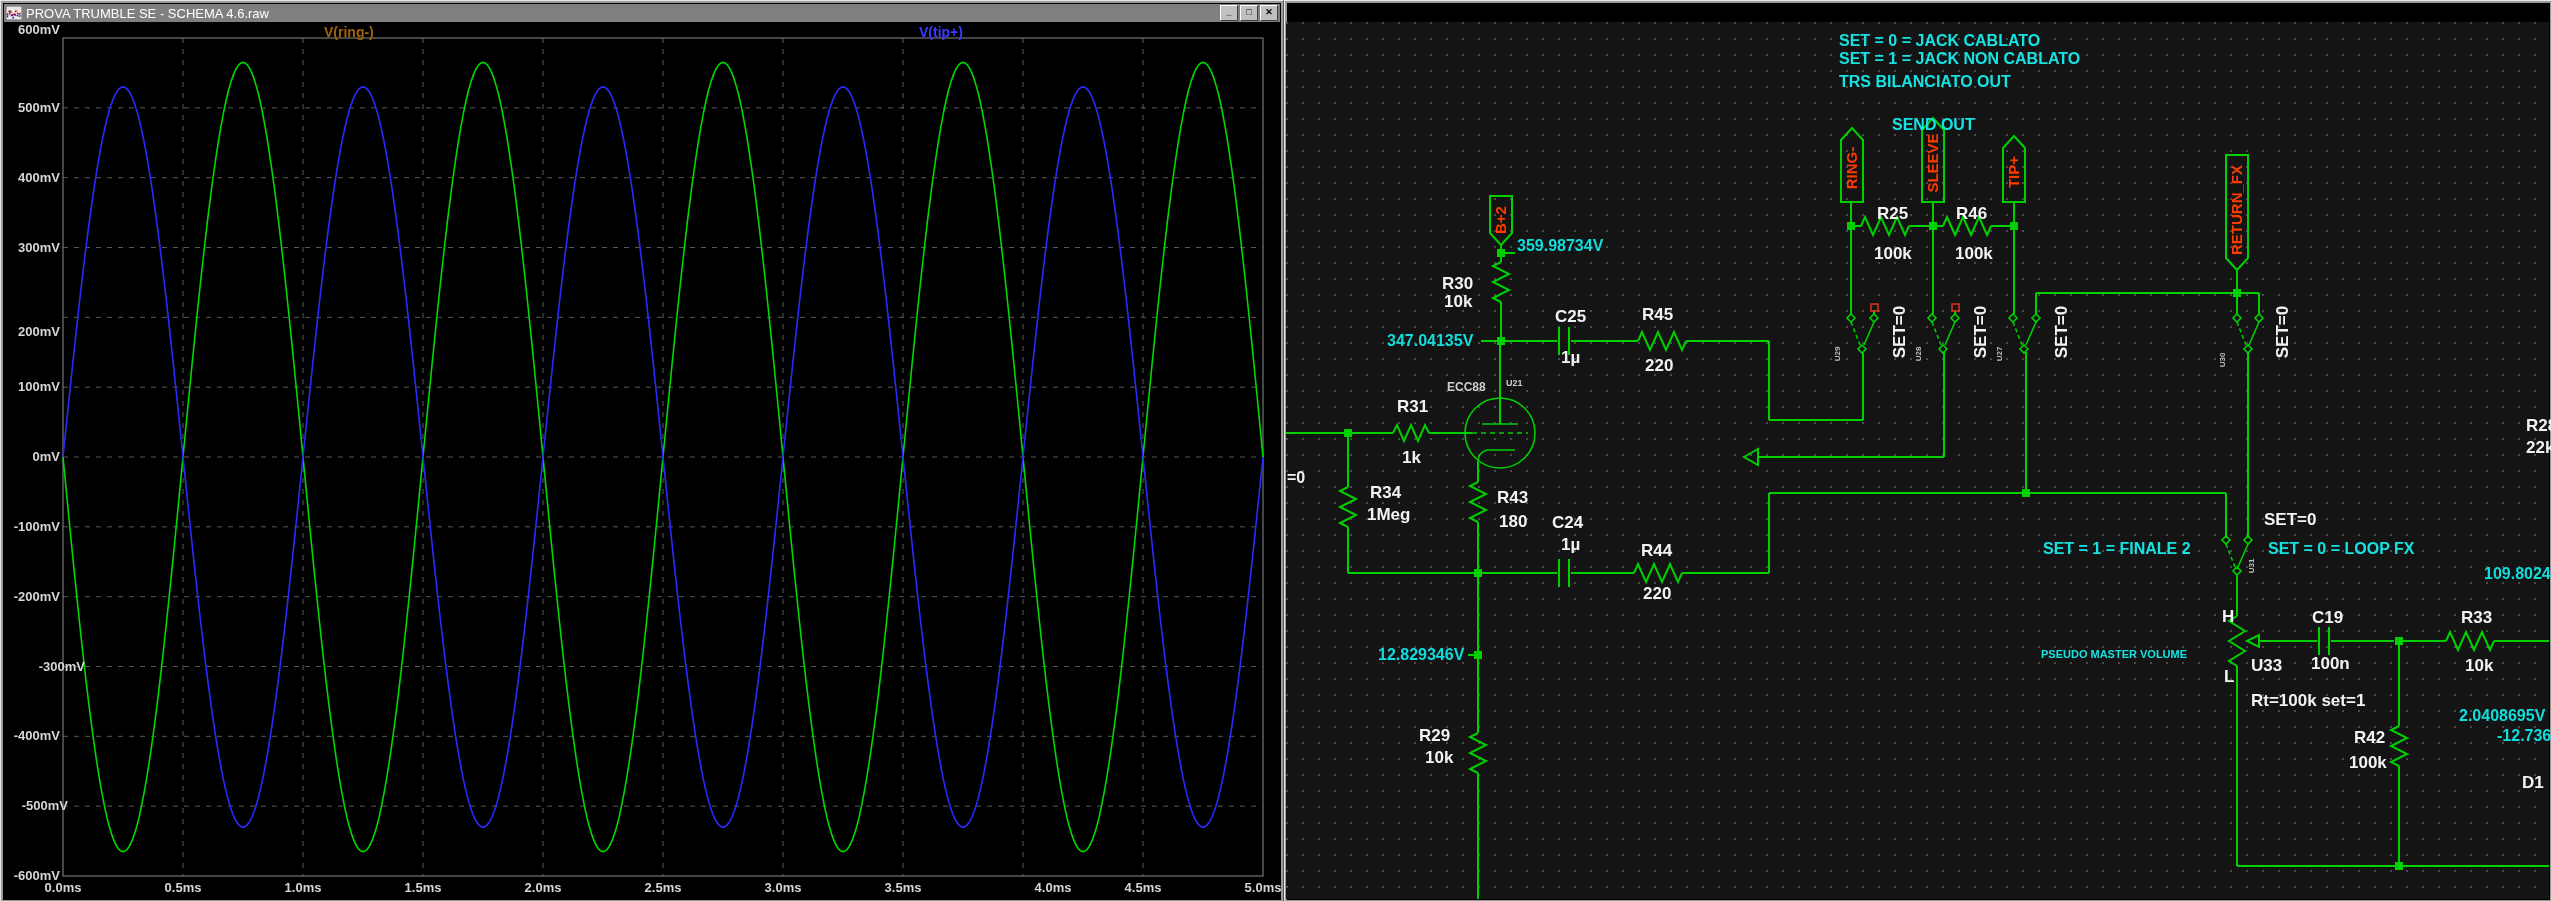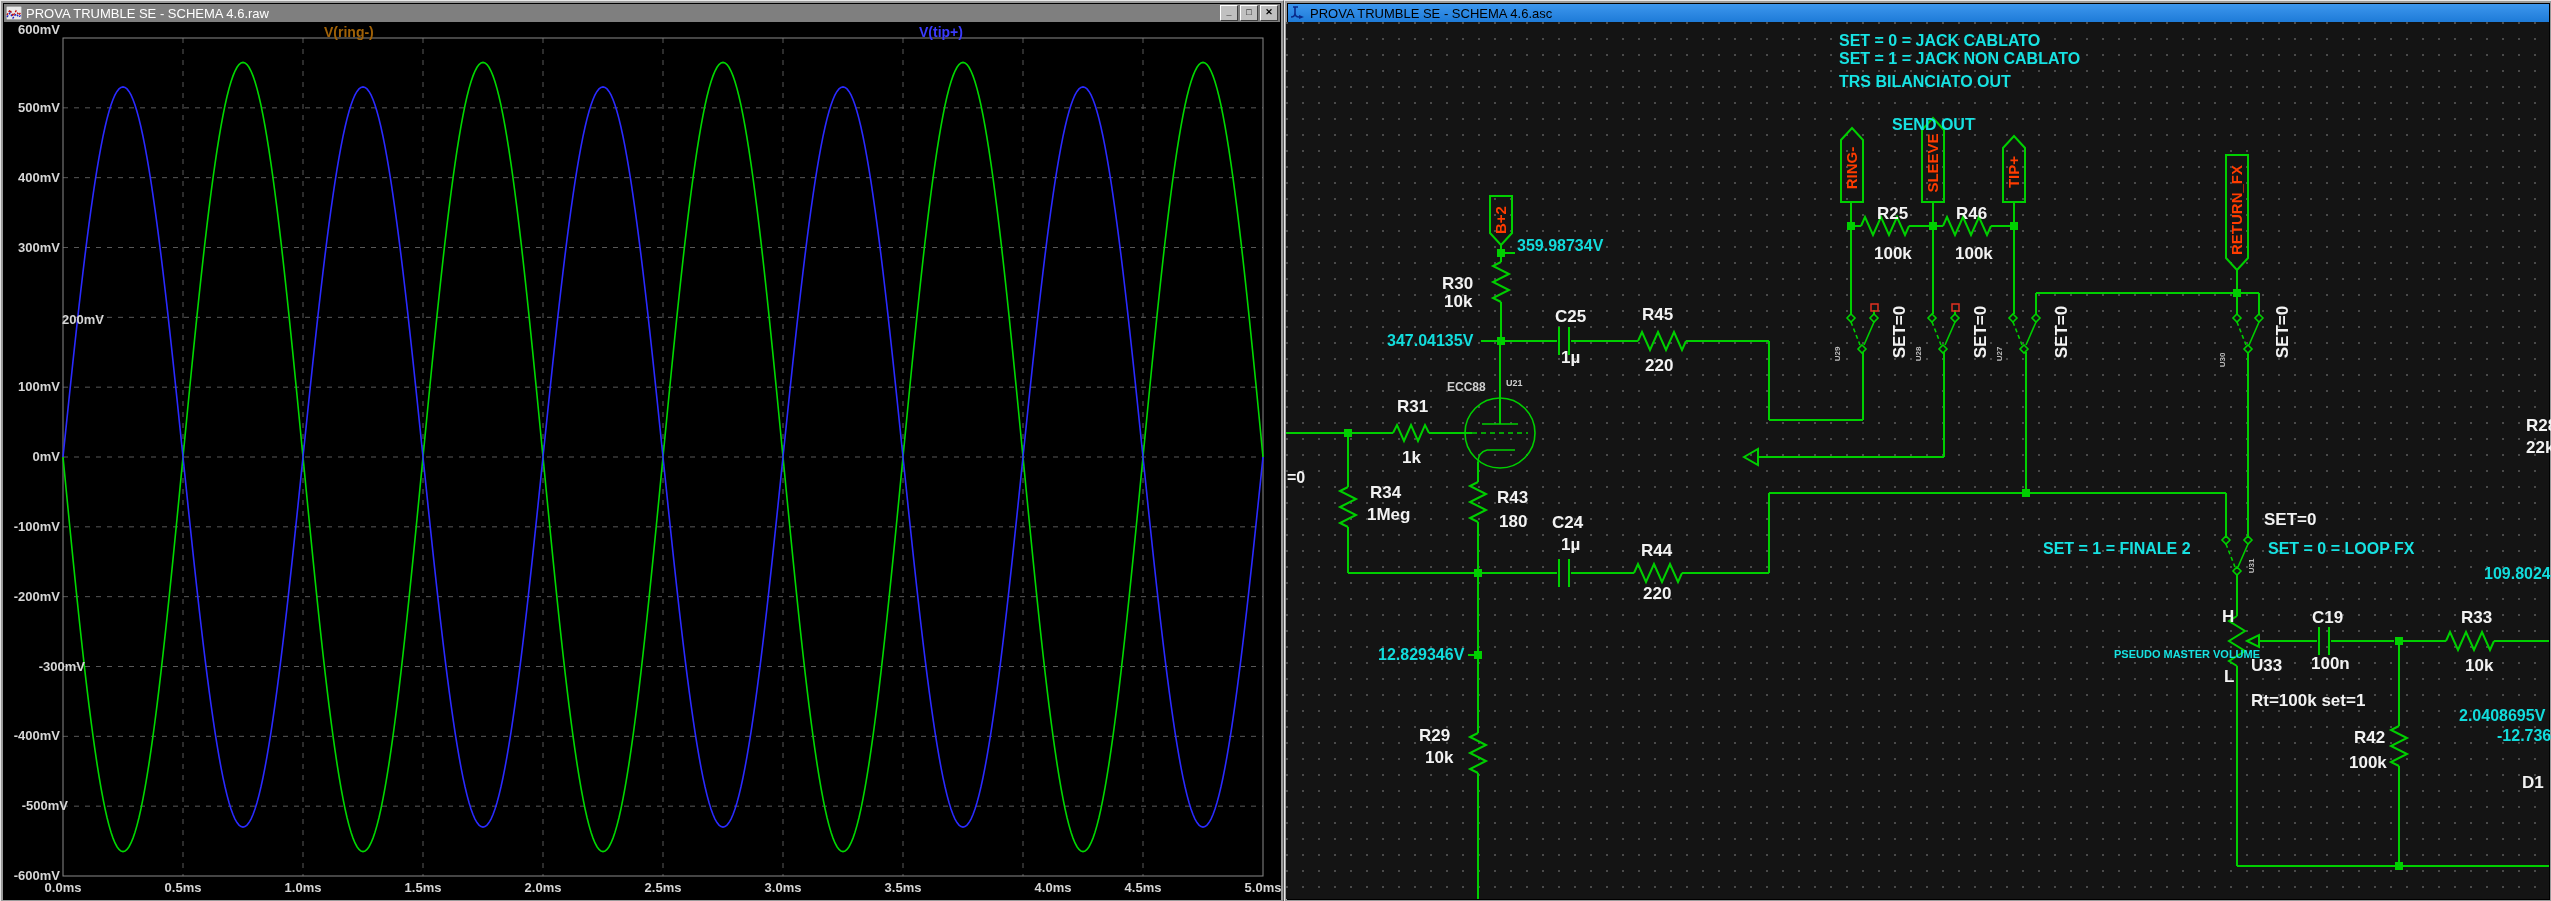--- a/index.html
+++ b/index.html
@@ -75,21 +75,21 @@
         <polyline points="62,455.99999999999994 64,476.6495876686221 66,497.24257625277994 68,517.722521802165 70,538.0332902095703 72,558.1192110705754 74,577.9252302722552 76,597.3970608926777 78,616.4813319975826 80,635.1257349264026 82,653.2791666666666 84,670.8918699238039 86,687.915569502431 88,704.3036046253053 90,720.0110568272737 92,734.9948730736622 94,749.2139837656514 96,762.6294153091933 98,775.204396938922 100,786.9044615042667 102,797.6975399415151 104,807.5540491728888 106,816.4469731917018 108,824.3519371113584 110,831.247273975222 112,837.1140841442376 114,841.9362870995292 116,845.7006655179832 118,848.3969015000137 120,850.0176048502068 122,850.5583333333334 124,850.0176048502068 126,848.3969015000137 128,845.7006655179832 130,841.9362870995292 132,837.1140841442377 134,831.247273975222 136,824.3519371113584 138,816.446973191702 140,807.554049172889 142,797.6975399415153 144,786.9044615042667 146,775.204396938922 148,762.6294153091933 150,749.2139837656516 152,734.9948730736623 154,720.011056827274 156,704.3036046253056 158,687.9155695024311 160,670.891869923804 162,653.2791666666666 164,635.1257349264031 166,616.4813319975829 168,597.3970608926779 170,577.9252302722554 172,558.1192110705754 174,538.0332902095706 176,517.7225218021651 178,497.2425762527802 180,476.6495876686224 182,456.0000000000001 184,435.35041233137815 186,414.7574237472203 188,394.2774781978346 190,373.9667097904299 192,353.8807889294248 194,334.0747697277448 196,314.6029391073222 198,295.51866800241794 200,276.8742650735977 202,258.72083333333364 204,241.10813007619612 206,224.084430497569 208,207.6963953746951 210,191.98894317272607 212,177.00512692633782 214,162.78601623434866 216,149.37058469080677 218,136.79560306107828 220,125.09553849573336 222,114.302460058485 224,104.44595082711129 226,95.55302680829828 228,87.64806288864162 230,80.75272602477799 232,74.88591585576239 234,70.06371290047088 236,66.29933448201683 238,63.603098499986345 240,61.982395149793206 242,61.44166666666666 244,61.982395149793206 246,63.60309849998629 248,66.29933448201672 250,70.06371290047082 252,74.88591585576228 254,80.75272602477799 256,87.64806288864156 258,95.55302680829823 260,104.44595082711135 262,114.302460058485 264,125.09553849573325 266,136.7956030610775 268,149.3705846908062 270,162.78601623434804 272,177.00512692633748 274,191.9889431727259 276,207.69639537469436 278,224.08443049756886 280,241.10813007619592 282,258.7208333333334 284,276.8742650735975 286,295.51866800241703 288,314.60293910732133 290,334.0747697277446 292,353.88078892942457 294,373.966709790429 296,394.2774781978344 298,414.7574237472197 300,435.3504123313776 302,455.99999999999983 304,476.64958766862213 306,497.2425762527793 308,517.7225218021646 310,538.03329020957 312,558.1192110705751 314,577.9252302722558 316,597.3970608926777 318,616.4813319975821 320,635.1257349264022 322,653.2791666666664 324,670.8918699238038 326,687.9155695024309 328,704.3036046253054 330,720.0110568272739 332,734.9948730736619 334,749.2139837656508 336,762.6294153091932 338,775.2043969389215 340,786.9044615042666 342,797.6975399415148 344,807.5540491728885 346,816.4469731917018 348,824.3519371113584 350,831.2472739752219 352,837.1140841442375 354,841.936287099529 356,845.7006655179832 358,848.3969015000137 360,850.0176048502068 362,850.5583333333334 364,850.0176048502068 366,848.3969015000137 368,845.7006655179832 370,841.9362870995292 372,837.1140841442377 374,831.2472739752222 376,824.3519371113584 378,816.4469731917019 380,807.5540491728891 382,797.6975399415153 384,786.9044615042667 386,775.2043969389222 388,762.6294153091934 390,749.2139837656521 392,734.9948730736626 394,720.0110568272742 396,704.3036046253058 398,687.9155695024313 400,670.8918699238042 402,653.2791666666667 404,635.1257349264032 406,616.481331997583 408,597.397060892678 410,577.9252302722562 412,558.1192110705762 414,538.0332902095711 416,517.7225218021649 418,497.24257625278034 420,476.6495876686225 422,456.00000000000017 424,435.3504123313786 426,414.75742374722074 428,394.2774781978354 430,373.96670979043 432,353.88078892942485 434,334.07476972774555 436,314.6029391073223 438,295.51866800241737 440,276.8742650735978 442,258.72083333333364 444,241.10813007619683 446,224.08443049756914 448,207.69639537469462 450,191.98894317272664 452,177.00512692633816 454,162.78601623434878 456,149.37058469080688 458,136.79560306107817 460,125.09553849573342 462,114.30246005848483 464,104.44595082711146 466,95.55302680829828 468,87.64806288864168 470,80.75272602477833 472,74.8859158557625 474,70.06371290047105 476,66.29933448201672 478,63.60309849998646 480,61.982395149793206 482,61.44166666666666 484,61.982395149793206 486,63.60309849998629 488,66.29933448201666 490,70.0637129004707 492,74.88591585576228 494,80.7527260247777 496,87.64806288864156 498,95.55302680829783 500,104.44595082711095 502,114.3024600584846 504,125.0955384957328 506,136.79560306107788 508,149.3705846908066 510,162.78601623434798 512,177.00512692633737 514,191.98894317272527 516,207.69639537469428 518,224.08443049756877 520,241.10813007619583 522,258.7208333333333 524,276.8742650735968 526,295.5186680024169 528,314.6029391073219 530,334.07476972774384 532,353.8807889294238 534,373.96670979042887 536,394.277478197835 538,414.7574237472196 540,435.35041233137747 542,455.9999999999998 544,476.64958766862134 546,497.2425762527792 548,517.7225218021645 550,538.0332902095693 552,558.1192110705745 554,577.9252302722543 556,597.397060892677 558,616.481331997582 560,635.1257349264022 562,653.2791666666662 564,670.8918699238038 566,687.9155695024308 568,704.3036046253053 570,720.0110568272738 572,734.9948730736623 574,749.2139837656516 576,762.6294153091935 578,775.2043969389222 580,786.9044615042661 582,797.6975399415148 584,807.5540491728879 586,816.4469731917011 588,824.3519371113583 590,831.2472739752219 592,837.1140841442376 594,841.936287099529 596,845.700665517983 598,848.3969015000135 600,850.0176048502067 602,850.5583333333334 604,850.0176048502068 606,848.3969015000137 608,845.7006655179833 610,841.9362870995293 612,837.1140841442377 614,831.247273975222 616,824.3519371113584 618,816.446973191702 620,807.5540491728888 622,797.6975399415151 624,786.9044615042665 626,775.2043969389217 628,762.6294153091939 630,749.2139837656521 632,734.9948730736627 634,720.0110568272753 636,704.3036046253069 638,687.9155695024324 640,670.8918699238054 642,653.279166666668 644,635.1257349264039 646,616.4813319975838 648,597.3970608926775 650,577.9252302722549 652,558.1192110705763 654,538.0332902095712 656,517.7225218021657 658,497.24257625278045 660,476.6495876686226 662,456.0000000000003 664,435.350412331378 666,414.7574237472202 668,394.27747819783485 670,373.96670979043074 672,353.88078892942565 674,334.07476972774566 676,314.60293910732304 678,295.5186680024181 680,276.87426507359794 682,258.7208333333338 684,241.10813007619626 686,224.08443049757028 688,207.6963953746947 690,191.98894317272618 692,177.00512692633777 694,162.78601623434838 696,149.37058469080733 698,136.79560306107862 700,125.09553849573388 702,114.30246005848522 704,104.44595082711146 706,95.55302680829834 708,87.64806288864168 710,80.7527260247781 712,74.88591585576239 714,70.06371290047088 716,66.29933448201695 718,63.603098499986515 720,61.98239514979332 722,61.44166666666666 724,61.982395149793206 726,63.60309849998629 728,66.29933448201666 730,70.0637129004707 732,74.88591585576228 734,80.75272602477793 736,87.648062888641 738,95.55302680829806 740,104.44595082711123 742,114.30246005848494 744,125.09553849573354 746,136.79560306107737 748,149.37058469080608 750,162.78601623434793 752,177.0051269263373 754,191.98894317272573 756,207.6963953746931 758,224.08443049756755 760,241.10813007619456 762,258.72083333333205 764,276.87426507359606 766,295.51866800241623 768,314.60293910732247 770,334.07476972774504 772,353.880788929425 774,373.9667097904288 776,394.2774781978342 778,414.75742374721955 780,435.35041233137736 782,455.99999999999966 784,476.64958766862196 786,497.2425762527784 788,517.7225218021637 790,538.0332902095691 792,558.1192110705744 794,577.9252302722543 796,597.3970608926769 798,616.4813319975818 800,635.1257349264021 802,653.2791666666661 804,670.8918699238037 806,687.9155695024297 808,704.3036046253053 810,720.0110568272737 812,734.9948730736622 814,749.2139837656516 816,762.6294153091926 818,775.2043969389214 820,786.904461504266 822,797.6975399415148 824,807.5540491728884 826,816.4469731917011 828,824.3519371113583 830,831.2472739752219 832,837.1140841442375 834,841.9362870995292 836,845.700665517983 838,848.3969015000134 840,850.0176048502067 842,850.5583333333334 844,850.0176048502068 846,848.3969015000137 848,845.7006655179836 850,841.9362870995293 852,837.1140841442377 854,831.247273975222 856,824.351937111359 858,816.446973191702 860,807.5540491728888 862,797.6975399415151 864,786.9044615042673 866,775.2043969389226 868,762.629415309194 870,749.2139837656521 872,734.9948730736628 874,720.0110568272743 876,704.3036046253069 878,687.9155695024325 880,670.8918699238054 882,653.2791666666681 884,635.125734926404 886,616.4813319975838 888,597.3970608926788 890,577.925230272255 892,558.119211070575 894,538.0332902095713 896,517.7225218021658 898,497.2425762527805 900,476.6495876686227 902,456.0000000000004 904,435.3504123313781 906,414.75742374722165 908,394.27747819783633 910,373.96670979043085 912,353.88078892942576 914,334.0747697277457 916,314.60293910732315 918,295.51866800241817 920,276.87426507359794 922,258.72083333333387 924,241.10813007619637 926,224.0844304975704 928,207.6963953746958 930,191.98894317272624 932,177.00512692633777 934,162.78601623434935 936,149.37058469080745 938,136.79560306107868 940,125.09553849573393 942,114.30246005848522 944,104.44595082711157 946,95.55302680829902 948,87.64806288864168 950,80.7527260247781 952,74.88591585576245 954,70.06371290047088 956,66.29933448201706 958,63.603098499986515 960,61.98239514979332 962,61.44166666666666 964,61.98239514979315 966,63.60309849998612 968,66.29933448201643 970,70.0637129004707 972,74.88591585576222 974,80.75272602477793 976,87.648062888641 978,95.55302680829806 980,104.44595082711123 982,114.30246005848483 984,125.09553849573274 986,136.79560306107737 988,149.37058469080603 990,162.7860162343478 992,177.00512692633725 994,191.98894317272567 996,207.69639537469303 998,224.08443049756747 1000,241.10813007619447 1002,258.72083333333194 1004,276.874265073596 1006,295.5186680024161 1008,314.6029391073224 1010,334.0747697277449 1012,353.88078892942497 1014,373.9667097904287 1016,394.2774781978341 1018,414.75742374721943 1020,435.35041233137724 1022,455.99999999999955 1024,476.64958766862185 1026,497.24257625277835 1028,517.7225218021637 1030,538.033290209569 1032,558.1192110705756 1034,577.9252302722542 1036,597.3970608926782 1038,616.4813319975806 1040,635.1257349264033 1042,653.2791666666649 1044,670.8918699238036 1046,687.9155695024295 1048,704.3036046253052 1050,720.0110568272717 1052,734.9948730736621 1054,749.2139837656507 1056,762.6294153091926 1058,775.2043969389213 1060,786.904461504266 1062,797.6975399415147 1064,807.5540491728884 1066,816.446973191701 1068,824.3519371113578 1070,831.2472739752222 1072,837.1140841442372 1074,841.9362870995292 1076,845.700665517983 1078,848.3969015000137 1080,850.0176048502067 1082,850.5583333333334 1084,850.0176048502069 1086,848.3969015000139 1088,845.7006655179833 1090,841.9362870995293 1092,837.1140841442377 1094,831.2472739752221 1096,824.351937111359 1098,816.4469731917025 1100,807.5540491728894 1102,797.6975399415157 1104,786.9044615042674 1106,775.2043969389235 1108,762.6294153091949 1110,749.2139837656532 1112,734.9948730736628 1114,720.0110568272744 1116,704.303604625306 1118,687.9155695024315 1120,670.8918699238044 1122,653.2791666666669 1124,635.125734926404 1126,616.4813319975839 1128,597.397060892679 1130,577.9252302722564 1132,558.1192110705765 1134,538.0332902095713 1136,517.7225218021673 1138,497.24257625278204 1140,476.6495876686242 1142,456.0000000000019 1144,435.3504123313782 1146,414.7574237472217 1148,394.277478197835 1150,373.96670979043233 1152,353.8807889294245 1154,334.07476972774583 1156,314.6029391073232 1158,295.5186680024183 1160,276.87426507359805 1162,258.720833333334 1164,241.10813007619646 1166,224.08443049757048 1168,207.69639537469592 1170,191.98894317272737 1172,177.00512692633885 1174,162.7860162343494 1176,149.3705846908092 1178,136.79560306107868 1180,125.09553849573552 1182,114.3024600584854 1184,104.44595082711288 1186,95.55302680829845 1188,87.64806288864281 1190,80.75272602477816 1192,74.88591585576245 1194,70.06371290047088 1196,66.29933448201723 1198,63.603098499986345 1200,61.982395149793376 1202,61.44166666666666 1204,61.982395149793206 1206,63.60309849998612 1208,66.29933448201683 1210,70.06371290047042 1212,74.88591585576182 1214,80.75272602477747 1216,87.64806288864088 1218,95.5530268082963 1220,104.4459508271105 1222,114.30246005848272 1224,125.09553849573268 1226,136.79560306107567 1228,149.37058469080597 1230,162.78601623434588 1232,177.00512692633714 1234,191.98894317272772 1236,207.69639537469402 1238,224.0844304975708 1240,241.10813007619558 1242,258.7208333333331 1244,276.87426507359714 1246,295.51866800241737 1248,314.6029391073197 1250,334.07476972774487 1252,353.8807889294222 1254,373.9667097904272 1256,394.27747819783264 1258,414.75742374721796 1260,435.350412331373 1262,455.99999999999807" fill="none" stroke="#00d800" stroke-width="1.6"></polyline>
         <polyline points="62,456 64,436.6295903285491 66,417.312273603587 68,398.10099724752655 70,379.0484180335003 72,360.20675775680536 74,341.6276600985924 76,323.3620490741253 78,305.4599894535951 80,287.97054953806474 82,270.9416666666667 84,254.42001582368826 86,238.45088170568417 88,223.078034599271 90,208.34361040981392 92,194.287995169839 94,180.94971434372508 96,168.36532723208416 98,156.56932676525906 100,145.5940449605995 102,135.46956430264953 104,126.2236352891486 106,117.88160036884602 108,110.46632447961065 110,103.99813237722543 112,98.49475292664431 114,93.97127050840629 116,90.44008367339632 118,87.91087115927922 120,86.39056536175298 122,85.88333333333333 124,86.39056536175298 126,87.91087115927922 128,90.4400836733962 130,93.97127050840629 132,98.49475292664431 134,103.99813237722537 136,110.46632447961065 138,117.88160036884597 140,126.22363528914849 142,135.46956430264947 144,145.59404496059938 146,156.569326765259 148,168.3653272320841 150,180.94971434372502 152,194.28799516983895 154,208.34361040981386 156,223.078034599271 158,238.4508817056841 160,254.42001582368815 162,270.9416666666667 164,287.9705495380646 166,305.45998945359497 168,323.36204907412514 170,341.6276600985922 172,360.20675775680525 174,379.0484180335002 176,398.1009972475265 178,417.3122736035869 180,436.62959032854894 182,455.99999999999994 184,475.3704096714506 186,494.68772639641287 188,513.8990027524736 190,532.9515819664996 192,551.7932422431945 194,570.3723399014076 196,588.6379509258746 198,606.5400105464046 200,624.0294504619351 202,641.0583333333332 204,657.5799841763117 206,673.5491182943157 208,688.9219654007286 210,703.6563895901861 212,717.712004830161 214,731.0502856562747 216,743.6346727679157 218,755.4306732347408 220,766.4059550394006 222,776.5304356973504 224,785.7763647108513 226,794.1183996311538 228,801.5336755203894 230,808.0018676227746 232,813.5052470733557 234,818.0287294915937 236,821.5599163266037 238,824.0891288407208 240,825.609434638247 242,826.1166666666667 244,825.6094346382472 246,824.0891288407208 248,821.5599163266038 250,818.0287294915937 252,813.5052470733558 254,808.0018676227746 256,801.5336755203895 258,794.118399631154 260,785.7763647108515 262,776.5304356973504 264,766.4059550394006 266,755.4306732347412 268,743.6346727679161 270,731.050285656275 272,717.712004830161 274,703.6563895901863 276,688.9219654007292 278,673.5491182943163 280,657.579984176312 282,641.0583333333335 284,624.0294504619353 286,606.5400105464053 288,588.6379509258752 290,570.3723399014077 292,551.7932422431946 294,532.9515819664999 296,513.8990027524738 298,494.6877263964133 300,475.3704096714511 302,456.0000000000001 304,436.6295903285494 306,417.3122736035875 308,398.10099724752695 310,379.04841803350064 312,360.20675775680553 314,341.6276600985922 316,323.36204907412525 318,305.45998945359526 320,287.9705495380648 322,270.94166666666695 324,254.42001582368866 326,238.45088170568422 328,223.07803459927123 330,208.3436104098141 332,194.2879951698393 334,180.94971434372553 336,168.36532723208427 338,156.56932676525923 340,145.59404496059943 342,135.4695643026496 344,126.2236352891486 346,117.88160036884614 348,110.46632447961088 350,103.99813237722555 352,98.49475292664448 354,93.97127050840646 356,90.4400836733962 358,87.91087115927922 360,86.39056536175298 362,85.88333333333333 364,86.39056536175286 366,87.91087115927917 368,90.4400836733962 370,93.97127050840623 372,98.49475292664425 374,103.99813237722515 376,110.46632447961065 378,117.88160036884608 380,126.22363528914838 382,135.4695643026493 384,145.59404496059932 386,156.56932676525895 388,168.3653272320841 390,180.94971434372474 392,194.28799516983867 394,208.34361040981366 396,223.0780345992708 398,238.45088170568408 400,254.42001582368823 402,270.9416666666667 404,287.97054953806435 406,305.45998945359474 408,323.362049074125 410,341.6276600985916 412,360.2067577568047 414,379.04841803349973 416,398.1009972475267 418,417.3122736035866 420,436.62959032854883 422,455.9999999999999 424,475.3704096714502 426,494.6877263964125 428,513.899002752473 430,532.9515819664994 432,551.7932422431944 434,570.3723399014069 436,588.6379509258747 438,606.540010546405 440,624.0294504619349 442,641.058333333333 444,657.579984176311 446,673.5491182943157 448,688.921965400729 450,703.6563895901857 452,717.7120048301606 454,731.0502856562747 456,743.6346727679157 458,755.4306732347409 460,766.4059550394005 462,776.5304356973505 464,785.7763647108512 466,794.1183996311538 468,801.5336755203892 470,808.0018676227744 472,813.5052470733556 474,818.0287294915936 476,821.5599163266038 478,824.0891288407206 480,825.609434638247 482,826.1166666666667 484,825.6094346382472 486,824.0891288407208 488,821.5599163266038 490,818.0287294915938 492,813.5052470733558 494,808.0018676227749 496,801.5336755203894 498,794.1183996311543 500,785.7763647108516 502,776.5304356973506 504,766.4059550394011 506,755.4306732347411 508,743.6346727679158 510,731.0502856562753 512,717.7120048301613 514,703.6563895901868 516,688.9219654007293 518,673.549118294316 520,657.5799841763119 522,641.0583333333333 524,624.0294504619358 526,606.5400105464053 528,588.637950925875 530,570.3723399014084 532,551.7932422431953 534,532.9515819665003 536,513.8990027524733 538,494.6877263964134 540,475.37040967145117 542,456.00000000000017 544,436.62959032854985 546,417.3122736035876 548,398.10099724752706 550,379.0484180335013 552,360.20675775680627 554,341.6276600985932 556,323.36204907412656 558,305.45998945359565 560,287.9705495380652 562,270.941666666667 564,254.42001582368906 566,238.45088170568377 568,223.07803459927104 570,208.3436104098139 572,194.2879951698389 574,180.94971434372536 576,168.36532723208433 578,156.56932676525912 580,145.5940449605999 582,135.46956430264981 584,126.22363528914912 586,117.88160036884642 588,110.46632447961082 590,103.99813237722543 592,98.49475292664437 594,93.97127050840646 596,90.44008367339632 598,87.91087115927934 600,86.39056536175303 602,85.88333333333333 604,86.39056536175286 606,87.91087115927905 608,90.44008367339615 610,93.97127050840623 612,98.49475292664425 614,103.99813237722515 616,110.46632447961042 618,117.88160036884602 620,126.2236352891486 622,135.4695643026493 624,145.59404496059926 626,156.5693267652589 628,168.36532723208364 630,180.94971434372462 632,194.28799516983855 634,208.3436104098131 636,223.07803459927024 638,238.45088170568343 640,254.42001582368704 642,270.94166666666547 644,287.97054953806366 646,305.4599894535935 648,323.3620490741256 650,341.6276600985928 652,360.20675775680525 654,379.0484180335003 656,398.10099724752666 658,417.31227360358656 660,436.6295903285488 662,455.9999999999998 664,475.37040967145015 666,494.68772639641236 668,513.8990027524729 670,532.9515819664986 672,551.7932422431937 674,570.3723399014068 676,588.6379509258741 678,606.5400105464043 680,624.0294504619347 682,641.0583333333329 684,657.5799841763115 686,673.5491182943146 688,688.9219654007289 690,703.6563895901861 692,717.712004830161 694,731.050285656275 696,743.6346727679152 698,755.4306732347404 700,766.4059550394 702,776.5304356973502 704,785.7763647108511 706,794.1183996311538 708,801.5336755203891 710,808.0018676227746 712,813.5052470733556 714,818.0287294915937 716,821.5599163266036 718,824.0891288407206 720,825.609434638247 722,826.1166666666667 724,825.6094346382472 726,824.0891288407208 728,821.5599163266038 730,818.0287294915938 732,813.5052470733558 734,808.0018676227746 736,801.5336755203898 738,794.118399631154 740,785.7763647108513 742,776.5304356973504 744,766.4059550394004 746,755.4306732347416 748,743.6346727679164 750,731.0502856562754 752,717.7120048301615 754,703.6563895901864 756,688.9219654007303 758,673.5491182943172 760,657.579984176313 762,641.0583333333345 764,624.0294504619364 766,606.5400105464059 768,588.6379509258745 770,570.3723399014073 772,551.7932422431942 774,532.9515819665004 776,513.8990027524741 778,494.6877263964135 780,475.3704096714513 782,456.0000000000003 784,436.6295903285493 786,417.3122736035883 788,398.1009972475278 790,379.04841803350143 792,360.2067577568064 794,341.62766009859325 796,323.36204907412605 798,305.45998945359577 800,287.97054953806526 802,270.94166666666706 804,254.42001582368854 806,238.45088170568542 808,223.07803459927112 810,208.34361040981392 812,194.28799516983895 814,180.94971434372502 816,168.36532723208478 818,156.56932676525963 820,145.59404496059994 822,135.46956430264981 824,126.22363528914883 826,117.88160036884676 828,110.46632447961082 830,103.99813237722549 832,98.49475292664437 834,93.97127050840629 836,90.44008367339643 838,87.9108711592794 840,86.39056536175303 842,85.88333333333333 844,86.39056536175286 846,87.91087115927917 848,90.44008367339597 850,93.97127050840623 852,98.49475292664425 854,103.99813237722532 856,110.46632447961014 858,117.88160036884602 860,126.2236352891486 862,135.4695643026496 864,145.59404496059886 866,156.56932676525844 868,168.3653272320836 870,180.94971434372462 872,194.28799516983855 874,208.34361040981352 876,223.07803459926964 878,238.45088170568283 880,254.42001582368695 882,270.94166666666547 884,287.97054953806355 886,305.45998945359395 888,323.36204907412423 890,341.6276600985927 892,360.2067577568058 894,379.04841803349956 896,398.1009972475259 898,417.31227360358645 900,436.62959032854866 902,455.99999999999966 904,475.3704096714507 906,494.6877263964116 908,513.8990027524721 910,532.9515819664986 912,551.7932422431936 914,570.3723399014067 916,588.637950925874 918,606.5400105464042 920,624.0294504619346 922,641.0583333333328 924,657.5799841763114 926,673.5491182943146 928,688.9219654007279 930,703.656389590186 932,717.712004830161 934,731.0502856562741 936,743.6346727679152 938,755.4306732347404 940,766.4059550394 942,776.5304356973502 944,785.7763647108511 946,794.1183996311532 948,801.5336755203891 950,808.0018676227745 952,813.5052470733556 954,818.0287294915937 956,821.5599163266036 958,824.0891288407206 960,825.609434638247 962,826.1166666666667 964,825.6094346382472 966,824.0891288407211 968,821.559916326604 970,818.0287294915938 972,813.5052470733558 974,808.0018676227746 976,801.5336755203899 978,794.118399631154 980,785.7763647108515 982,776.5304356973504 984,766.4059550394011 986,755.4306732347416 988,743.6346727679165 990,731.0502856562755 992,717.7120048301615 994,703.6563895901866 996,688.9219654007304 998,673.5491182943172 1000,657.5799841763131 1002,641.0583333333346 1004,624.0294504619364 1006,606.540010546406 1008,588.6379509258745 1010,570.3723399014074 1012,551.7932422431943 1014,532.9515819665005 1016,513.8990027524741 1018,494.6877263964136 1020,475.37040967145134 1022,456.00000000000034 1024,436.62959032854934 1026,417.31227360358844 1028,398.10099724752786 1030,379.04841803350155 1032,360.2067577568052 1034,341.62766009859337 1036,323.3620490741249 1038,305.459989453597 1040,287.9705495380642 1042,270.9416666666683 1044,254.4200158236886 1046,238.4508817056855 1048,223.07803459927115 1050,208.343610409816 1052,194.287995169839 1054,180.94971434372593 1056,168.36532723208484 1058,156.56932676525963 1060,145.59404496059994 1062,135.46956430264987 1064,126.22363528914889 1066,117.88160036884682 1068,110.46632447961133 1070,103.99813237722515 1072,98.49475292664476 1074,93.97127050840629 1076,90.44008367339643 1078,87.91087115927922 1080,86.39056536175315 1082,85.88333333333333 1084,86.39056536175286 1086,87.91087115927905 1088,90.44008367339615 1090,93.97127050840612 1092,98.4947529266442 1094,103.99813237722532 1096,110.46632447961008 1098,117.8816003688454 1100,126.22363528914798 1102,135.46956430264885 1104,145.59404496059886 1106,156.56932676525764 1108,168.36532723208268 1110,180.94971434372366 1112,194.28799516983844 1114,208.34361040981346 1116,223.0780345992706 1118,238.4508817056838 1120,254.42001582368798 1122,270.9416666666665 1124,287.9705495380635 1126,305.45998945359395 1128,323.36204907412423 1130,341.6276600985914 1132,360.20675775680445 1134,379.0484180334995 1136,398.1009972475245 1138,417.312273603585 1140,436.6295903285473 1142,455.9999999999983 1144,475.3704096714506 1146,494.6877263964115 1148,513.8990027524734 1150,532.9515819664971 1152,551.7932422431948 1154,570.3723399014066 1156,588.6379509258738 1158,606.5400105464041 1160,624.0294504619346 1162,641.0583333333328 1164,657.5799841763113 1166,673.5491182943144 1168,688.9219654007278 1170,703.656389590185 1172,717.71200483016 1174,731.0502856562749 1176,743.6346727679143 1178,755.4306732347411 1180,766.4059550393993 1182,776.5304356973501 1184,785.7763647108504 1186,794.1183996311538 1188,801.5336755203882 1190,808.0018676227744 1192,813.5052470733556 1194,818.0287294915934 1196,821.5599163266036 1198,824.0891288407206 1200,825.609434638247 1202,826.1166666666667 1204,825.609434638247 1206,824.0891288407211 1208,821.5599163266036 1210,818.028729491594 1212,813.5052470733558 1214,808.0018676227751 1216,801.5336755203895 1218,794.1183996311552 1220,785.7763647108516 1222,776.5304356973518 1224,766.4059550394012 1226,755.4306732347424 1228,743.6346727679165 1230,731.0502856562773 1232,717.7120048301616 1234,703.6563895901857 1236,688.9219654007304 1238,673.5491182943151 1240,657.5799841763131 1242,641.0583333333335 1244,624.0294504619366 1246,606.5400105464049 1248,588.637950925877 1250,570.3723399014075 1252,551.7932422431969 1254,532.9515819665006 1256,513.8990027524756 1258,494.68772639641367 1260,475.37040967145407 1262,456.00000000000045" fill="none" stroke="#2a2aff" stroke-width="1.6"></polyline>
       </svg>
     <span class="legend" style="left:320px;color:#a16207;">V(ring-)</span>
     <span class="legend" style="left:915px;color:#3a3aff;">V(tip+)</span>
     <div id="yticks">
         <div class="ytick" style="top: 0;">600mV</div>
         <div class="ytick" style="top: 77.8333px;">500mV</div>
         <div class="ytick" style="top: 147.667px;">400mV</div>
         <div class="ytick" style="top: 217.5px;">300mV</div>
-        <div class="ytick" style="top: 290px; padding-left: 44px;">200mV</div>
+        <div class="ytick" style="top: 302px;">200mV</div>
         <div class="ytick" style="top: 357.167px;">100mV</div>
         <div class="ytick" style="top: 427px;">0mV</div>
         <div class="ytick" style="top: 496.833px;">-100mV</div>
         <div class="ytick" style="top: 566.667px;">-200mV</div>
         <div class="ytick" style="top: 636.5px; padding-left: 25px;">-300mV</div>
         <div class="ytick" style="top: 706.333px;">-400mV</div>
         <div class="ytick" style="top: 776.167px; padding-left: 8px;">-500mV</div>
         <div class="ytick" style="top: 846px;">-600mV</div>
       </div>
     <div id="xticks">
@@ -102,27 +102,20 @@
         <div class="xtick" style="left: 751px; top: 858px;">3.0ms</div>
         <div class="xtick" style="left: 871px; top: 858px;">3.5ms</div>
         <div class="xtick" style="left: 1021px; top: 858px;">4.0ms</div>
         <div class="xtick" style="left: 1111px; top: 858px;">4.5ms</div>
         <div class="xtick" style="left: 1231px; top: 858px;">5.0ms</div>
       </div>
   </div>
 </div>
 
 <div class="window" id="win-right" style="left:1284px;top:0;width:1267px;height:901px;">
-  <div class="titlebar" style="background:linear-gradient(#3d97ee,#1e7bd8);color:#000;">
-    <svg class="ticon" viewBox="0 0 16 14">
-      <path d="M3 1 L8 1 M5 1 L5 7 Q5 11 1 11 M5 7 Q5 11 9 11" fill="none" stroke="#0a2a8a" stroke-width="1.6"></path>
-      <polygon points="9,9 14,11 9,13" fill="#0a2a8a"></polygon>
-    </svg>
-    <span>PROVA TRUMBLE SE - SCHEMA 4.6.asc</span>
-  </div>
 
   <div id="schem-client">
     <svg id="schem-svg" width="1263" height="877" viewBox="1285 22 1263 877">
       <g stroke="#00cf00" stroke-width="2" fill="none">
 
         <path d="M1285 433 H1392 M1428 433 H1464 M1464 433 H1471"></path>
         <path d="M1347 433 V487 M1347 527 V573 M1347 573 H1475"></path>
 
         <path d="M1477 462 V482 M1477 522 V733 M1477 773 V899"></path>
         <path d="M1479 573 H1556 M1570 573 H1633 M1681 573 H1768 M1768 573 V493 M1768 493 H2225 M2225 493 V536 M2025 352 V493"></path>
@@ -216,21 +209,21 @@
           <rect x="1951" y="304" width="7" height="7"></rect>
       </g>
     </svg>
 
     <div class="slab clab" style="left:553px;top:11px;">SET = 0 = JACK CABLATO</div>
     <div class="slab clab" style="left:553px;top:29px;">SET = 1 = JACK NON CABLATO</div>
     <div class="slab clab" style="left:553px;top:52px;">TRS BILANCIATO OUT</div>
     <div class="slab clab" style="left:606px;top:75px;margin-top:20px;">SEND OUT</div>
     <div class="slab clab" style="left:757px;top:519px;">SET = 1 = FINALE 2</div>
     <div class="slab clab" style="left:982px;top:519px;">SET = 0 = LOOP FX</div>
-    <div class="slab clab" style="left:828px;top:627px;font-size:11px;">PSEUDO MASTER VOLUME</div>
+    <div class="slab clab" style="left:755px;top:627px;font-size:11px;">PSEUDO MASTER VOLUME</div>
     <div class="slab wlab" style="left:1px;top:448px;font-size:16px;">=0</div>
 
     <div class="slab vlab" style="left:231px;top:216px;">359.98734V</div>
     <div class="slab vlab" style="left:101px;top:311px;">347.04135V</div>
     <div class="slab vlab" style="left:92px;top:625px;">12.829346V</div>
     <div class="slab vlab" style="left:1173px;top:686px;">2.0408695V</div>
     <div class="slab vlab" style="left:1201px;top:706px;margin-left:10px;">-12.736206mA</div>
     <div class="slab vlab" style="left:1198px;top:544px;">109.8024</div>
 
     <div class="slab wlab" style="left:156px;top:253px;">R30</div>

